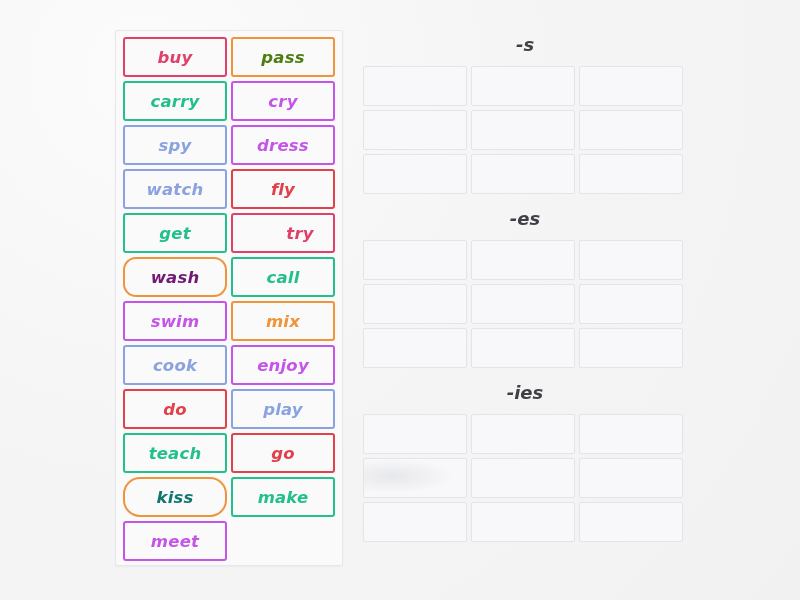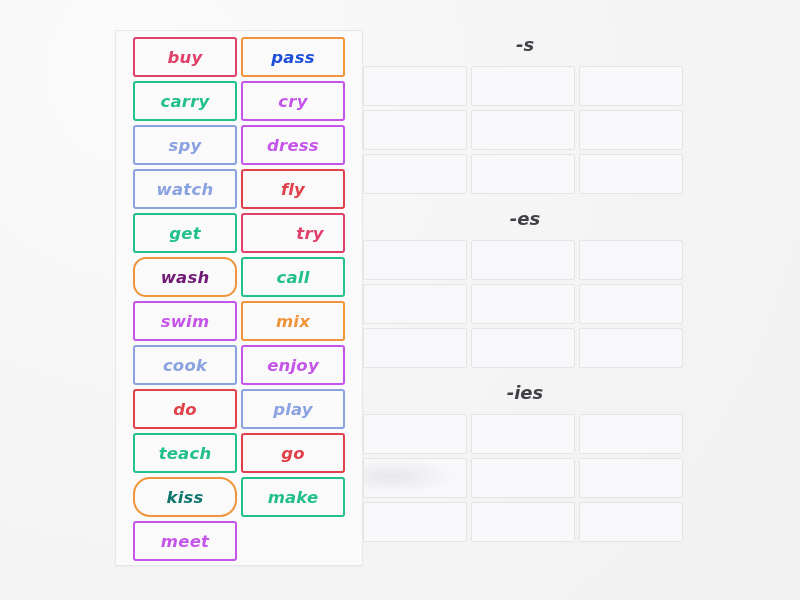--- a/index.html
+++ b/index.html
@@ -23,21 +23,21 @@
     background:
       radial-gradient(circle at 18% 12%, #fbfbfc 0%, #f6f5f6 45%, #f2f1f2 100%);
     pointer-events: none;
   }
 
   
   .tray {
     position: absolute;
     left: 115px;
     top: 30px;
-    width: 248px;
+    width: 228px;
     height: 536px;
     background: #fafafb;
     border: 1px solid #e7e6e8;
     border-radius: 2px;
     box-shadow: 0 1px 2px rgba(0,0,0,0.04);
     box-sizing: border-box;
     padding: 6px 4px 6px 4px;
   }
   .tray-grid {
     display: grid;
@@ -113,21 +113,21 @@
   #group-es  { margin-bottom: 10px; }
 </style>
 </head>
 <body>
 
 <div class="page-bg"></div>
 
 <div class="tray">
   <div class="tray-grid" id="tray-grid">
       <div class="card" style="border-color: rgb(224, 65, 106); color: rgb(224, 65, 106);">buy</div>
-      <div class="card" style="border-color: rgb(240, 148, 60); color: #1d4ed8;">pass</div>
+      <div class="card" style="border-color: rgb(240, 148, 60); color: #4d7c0f;">pass</div>
       <div class="card" style="border-color: rgb(34, 192, 138); color: rgb(34, 192, 138);">carry</div>
       <div class="card" style="border-color: rgb(196, 85, 232); color: rgb(196, 85, 232);">cry</div>
       <div class="card" style="border-color: rgb(138, 162, 224); color: rgb(138, 162, 224);">spy</div>
       <div class="card" style="border-color: rgb(196, 85, 232); color: rgb(196, 85, 232);">dress</div>
       <div class="card" style="border-color: rgb(138, 162, 224); color: rgb(138, 162, 224);">watch</div>
       <div class="card" style="border-color: rgb(224, 65, 74); color: rgb(224, 65, 74);">fly</div>
       <div class="card" style="border-color: rgb(34, 192, 138); color: rgb(34, 192, 138);">get</div>
       <div class="card" style="border-color: rgb(224, 65, 106); color: rgb(224, 65, 106); padding-left: 34px;">try</div>
       <div class="card" style="border-color: rgb(240, 148, 60); color: #701a75; border-radius: 13px;">wash</div>
       <div class="card" style="border-color: rgb(34, 192, 138); color: rgb(34, 192, 138);">call</div>

